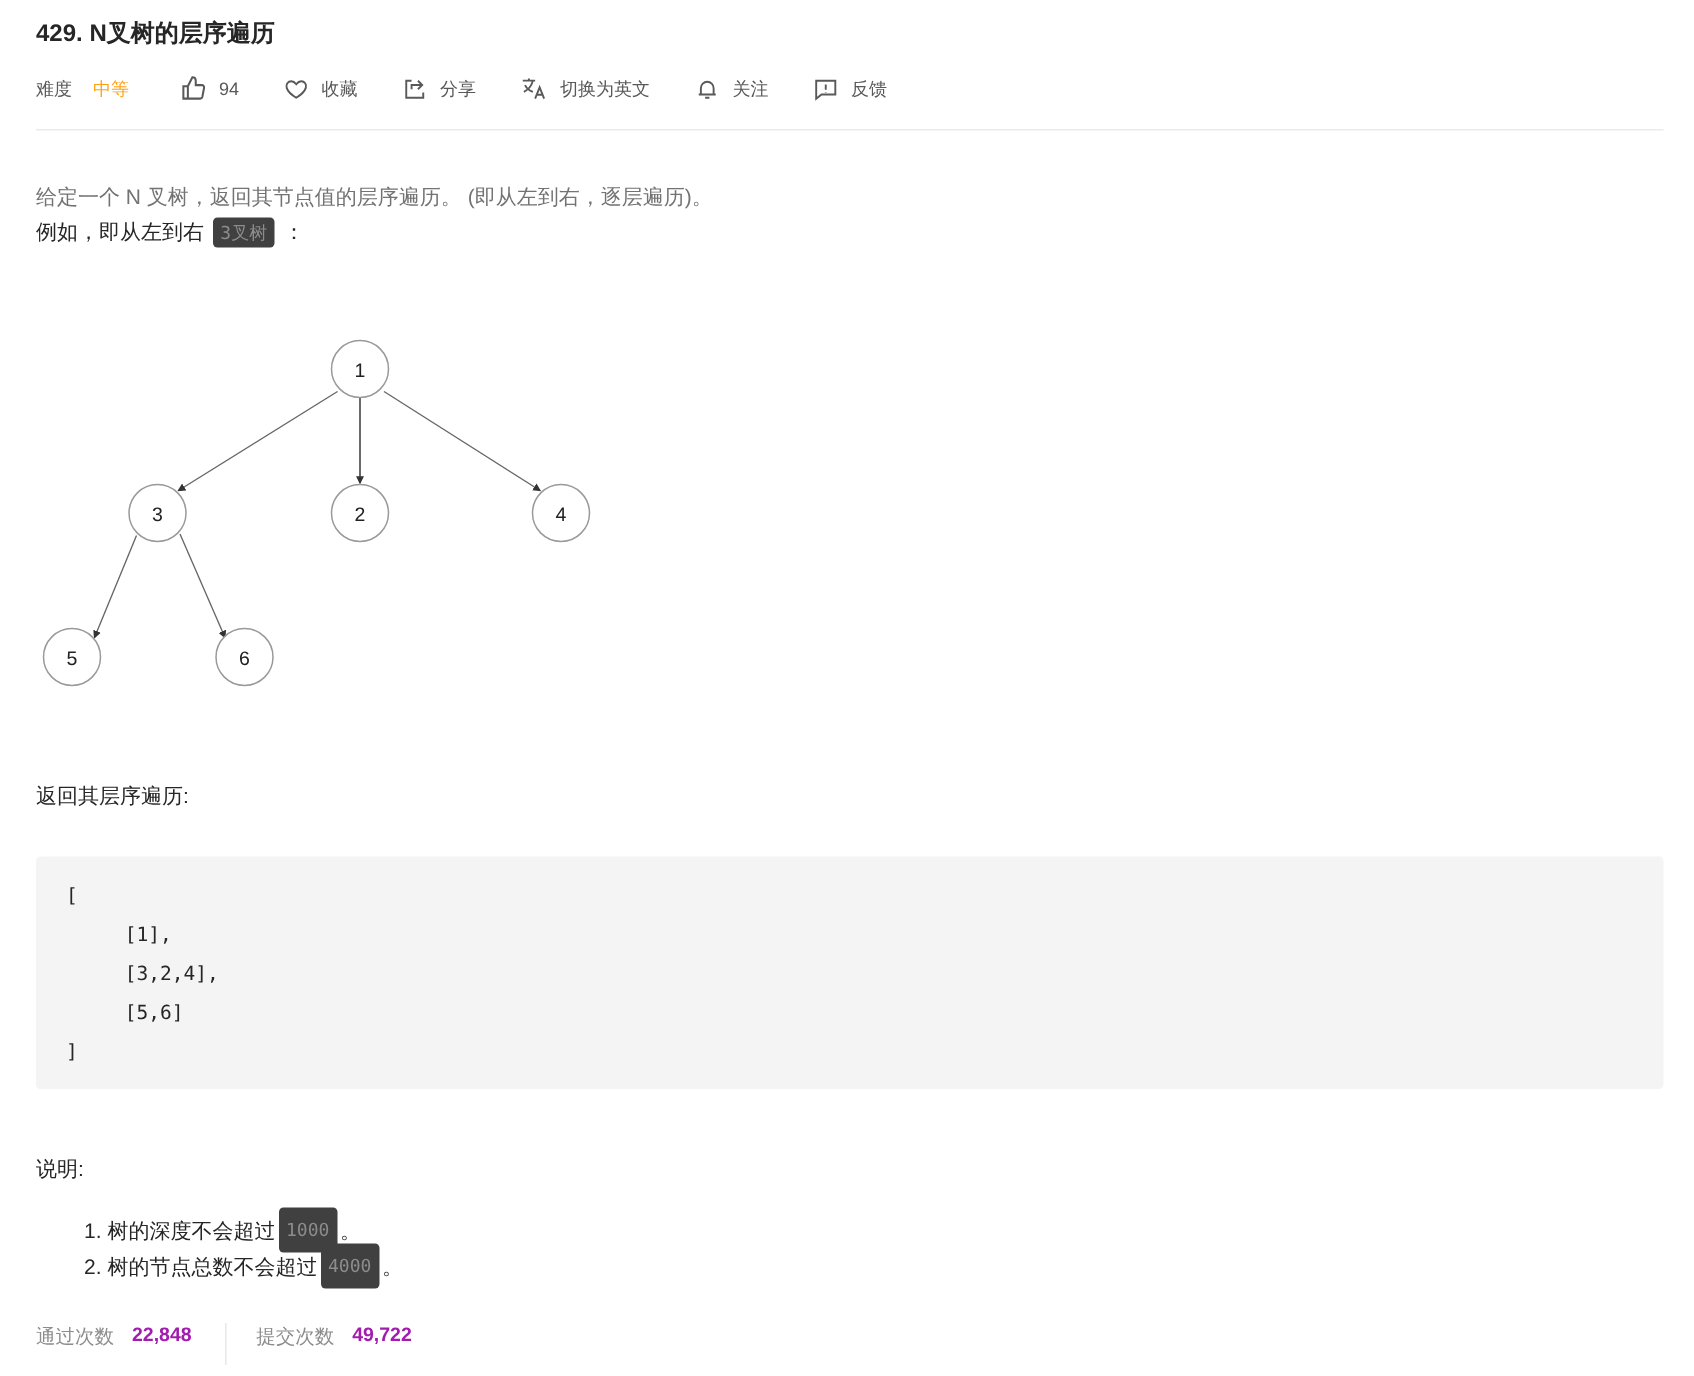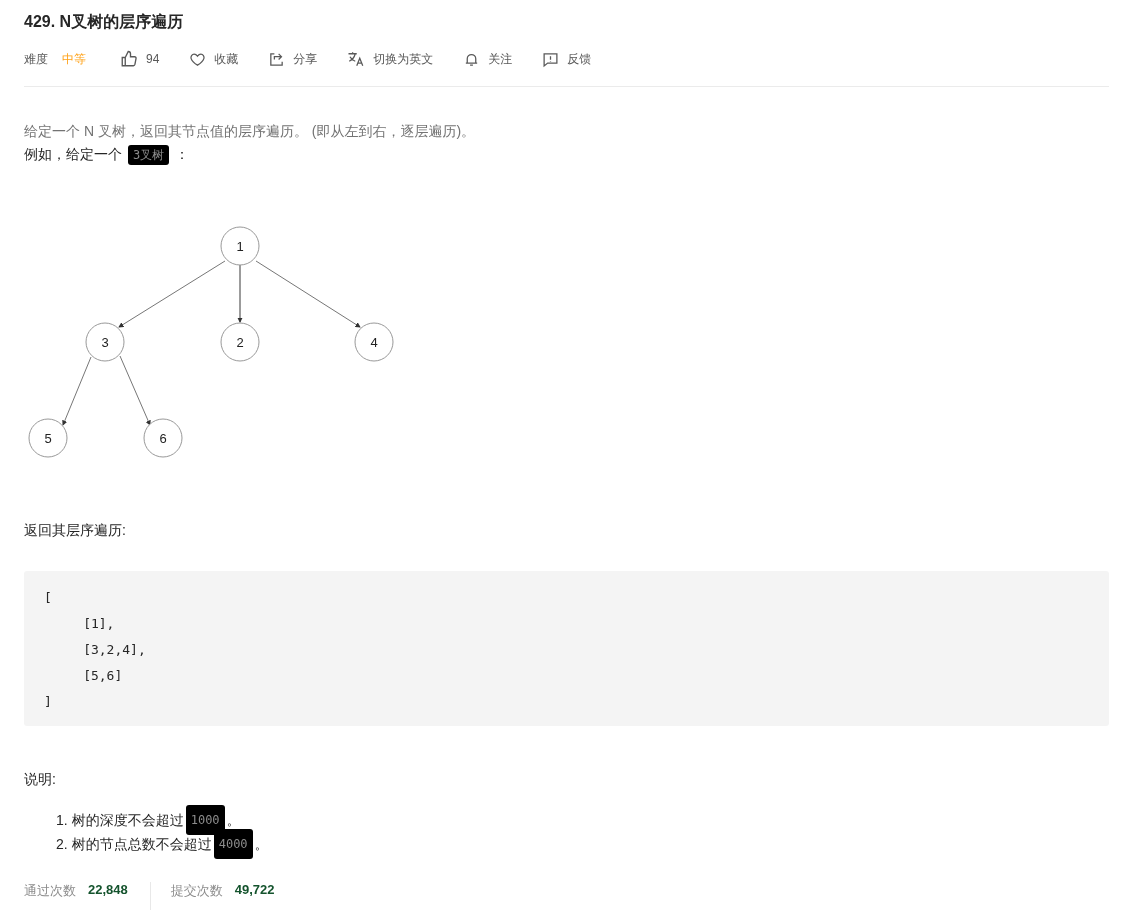--- a/index.html
+++ b/index.html
@@ -6,31 +6,31 @@
   body { width: 1129px; height: 917px; overflow: hidden; font-family: "Liberation Sans", "DejaVu Sans", sans-serif; color: #262626; }
   .title { position: absolute; left: 24px; top: 12px; font-size: 16px; font-weight: bold; color: #262626; }
   .meta { position: absolute; left: 24px; top: 46px; height: 22px; display: flex; align-items: flex-end; font-size: 12px; color: #595959; }
   .meta .item { display: flex; align-items: center; margin-right: 30px; cursor: pointer; }
   .meta .item svg { margin-right: 8px; }
   .meta .diff-label { margin-right: 14px; }
   .meta .diff-val { color: #ffa116; margin-right: 34px; }
   .divider { position: absolute; left: 24px; right: 20px; top: 86px; height: 1px; background: #ebebeb; }
   .p1 { position: absolute; left: 24px; top: 123px; font-size: 14px; color: #737373; }
   .p2 { position: absolute; left: 24px; top: 146px; font-size: 14px; color: #262626; }
-  .inline-code { font-family: "DejaVu Sans Mono", "Liberation Mono", monospace; font-size: 12px; color: #8c8c8c; background: #000000; border-radius: 3px; padding: 3px 5px; margin: 0 2px; }
+  .inline-code { font-family: "DejaVu Sans Mono", "Liberation Mono", monospace; font-size: 12px; color: #8c8c8c; background: #404040; border-radius: 3px; padding: 3px 5px; margin: 0 2px; }
   .tree { position: absolute; left: 24px; top: 222px; }
   .p3 { position: absolute; left: 24px; top: 522px; font-size: 14px; color: #262626; }
   .code { position: absolute; left: 24px; top: 558px; width: 1085px; height: 155px; background: #f4f4f4; border-radius: 3px; box-sizing: border-box; padding: 14px 20px; font-family: "DejaVu Sans Mono", "Liberation Mono", monospace; font-size: 13px; color: #262626; line-height: 26px; white-space: pre; }
   .notes-title { position: absolute; left: 24px; top: 771px; font-size: 14px; font-weight: normal; color: #262626; }
   .notes { position: absolute; left: 56px; top: 808px; font-size: 14px; color: #262626; line-height: 24px; }
   .notes .row { display: flex; align-items: center; height: 24px; }
   .notes .num { margin-right: 4px; }
   .stats { position: absolute; left: 24px; top: 882px; height: 28px; display: flex; align-items: flex-start; font-size: 13px; }
   .stats .lbl { color: #8c8c8c; margin-right: 12px; }
-  .stats .val { color: #14532d; font-weight: bold; }
+  .stats .val { color: #a21caf; font-weight: bold; }
   .stats .sep { width: 1px; height: 28px; background: #e8e8e8; margin: 0 20px 0 22px; }
 </style>
 </head>
 <body>
 
 <div class="title">429. N叉树的层序遍历</div>
 
 <div class="meta">
   <span class="diff-label">难度</span>
   <span class="diff-val">中等</span>
@@ -79,21 +79,21 @@
       </svg>
     <span>反馈</span>
   </span>
 </div>
 
 <div class="divider"></div>
 
 <div class="p1">给定一个 N 叉树，返回其节点值的层序遍历。 (即从左到右，逐层遍历)。</div>
 
 <div class="p2">
-  <span>例如，给定一个</span>
+  <span>例如，即从左到右</span>
   <code class="inline-code">3叉树</code>
   <span>：</span>
 </div>
 
 <svg class="tree" width="400" height="245" viewBox="24 222 400 245">
   <defs>
     <marker id="arr" markerWidth="6" markerHeight="6" refX="5" refY="3" orient="auto">
       <path d="M0,0 L6,3 L0,6 z" fill="#333"></path>
     </marker>
   </defs>

